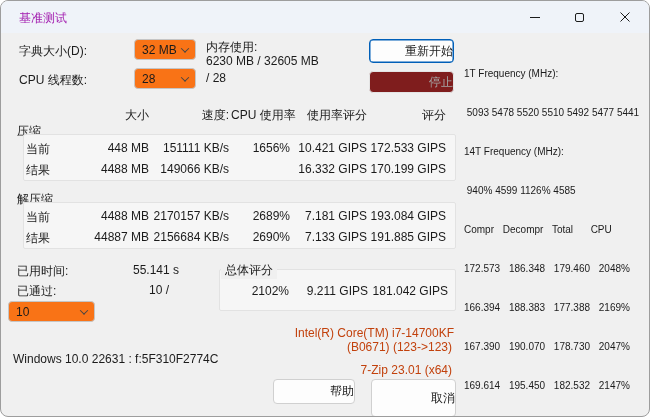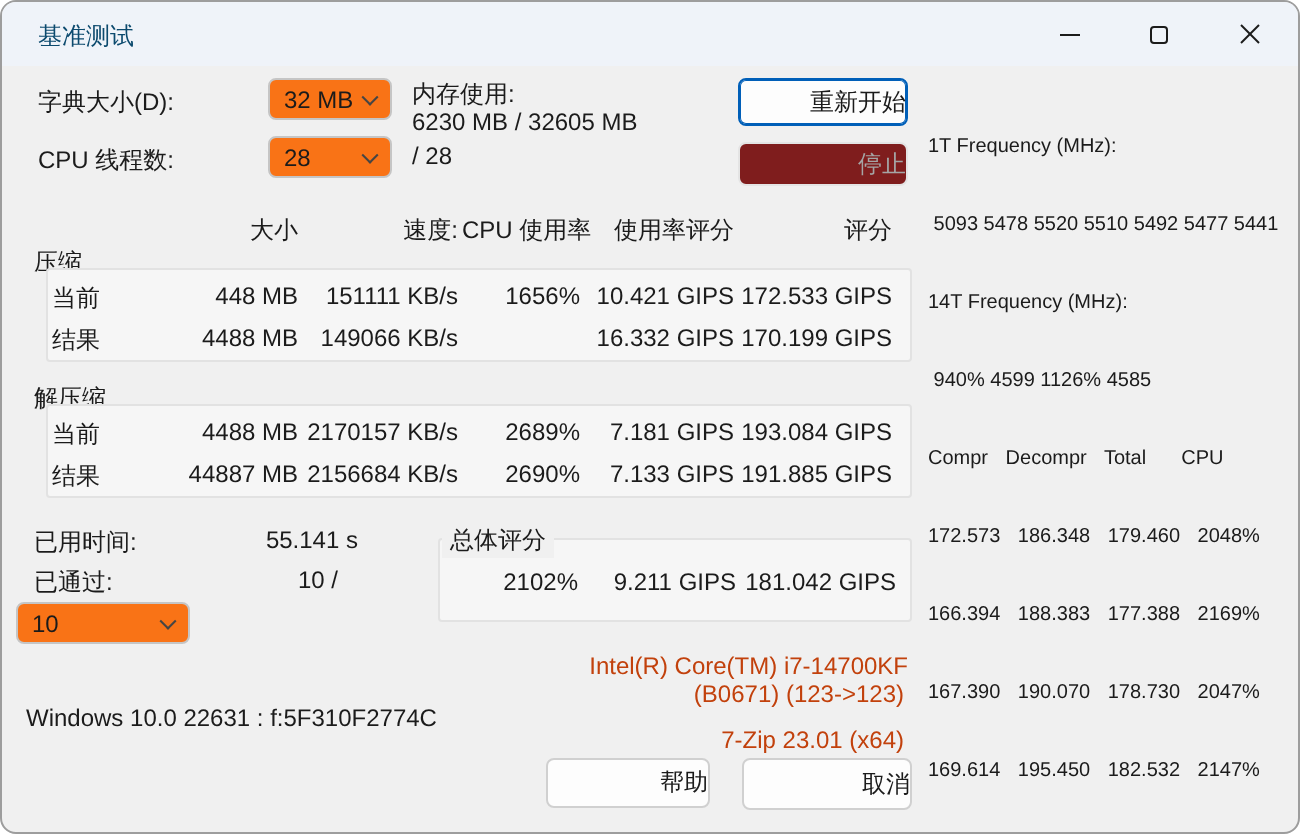--- a/index.html
+++ b/index.html
@@ -1,20 +1,20 @@
 <!DOCTYPE html>
 <html><head>
 <meta charset="utf-8">
 <style>
   * { margin:0; padding:0; box-sizing:border-box; }
   html,body { width:650px; height:417px; background:#ffffff; font-family:"Liberation Sans", sans-serif; }
   .window { position:absolute; left:0; top:0; width:650px; height:417px;
             border:1px solid #9d9d9d; border-radius:8px; overflow:hidden; background:#f0f0f0; }
   .titlebar { position:absolute; left:0; top:0; width:100%; height:32px; background:#eff3f9; }
-  .title { position:absolute; left:18px; top:9px; font-size:12px; color:#0c4a6e;font-family:Liberation Serif, serif; }
+  .title { position:absolute; left:18px; top:9px; font-size:12px; color:#a21caf;font-family:Liberation Serif, serif; }
   .win-controls { position:absolute; right:2px; top:1px; display:flex; }
   .win-btn { width:45px; height:30px; display:flex; align-items:center; justify-content:center; }
   .min-glyph { width:10px; height:1px; background:#1b1b1b; display:block; }
   .max-glyph { width:9px; height:9px; border:1px solid #1b1b1b; border-radius:2px; display:block; }
 
   .label { position:absolute; font-size:12px; color:#1b1b1b; white-space:nowrap; }
 
   .dropdown { position:absolute; background:#f97316; border:1px solid #c5c5c5; border-radius:4px;
               display:flex; align-items:center; justify-content:space-between; padding:0 7px;
               font-size:12px; color:#1b1b1b; }
@@ -162,17 +162,17 @@
   <span class="cell" style="left:367px; width:80px; top:283px;">181.042 GIPS</span>
 
   <span class="right-text" style="right:195px; top:325px;">Intel(R) Core(TM) i7-14700KF</span>
   <span class="right-text" style="right:197px; top:339px;">(B0671) (123-&gt;123)</span>
   <span class="label" style="left:12px; top:351px;">Windows 10.0 22631 : f:5F310F2774C</span>
   <span class="right-text" style="right:197px; top:362px;">7-Zip 23.01 (x64)</span>
 
   <div class="btn" style="left:272px; top:378px; width:82px; height:25px;">
     <span>帮助</span>
   </div>
-  <div class="btn" style="left:370px; top:378px; width:85px; height:26px;">
+  <div class="btn" style="left:370px; top:378px; width:85px; height:38px;">
     <span>取消</span>
   </div>
 
 </div>
 
 </body></html>

